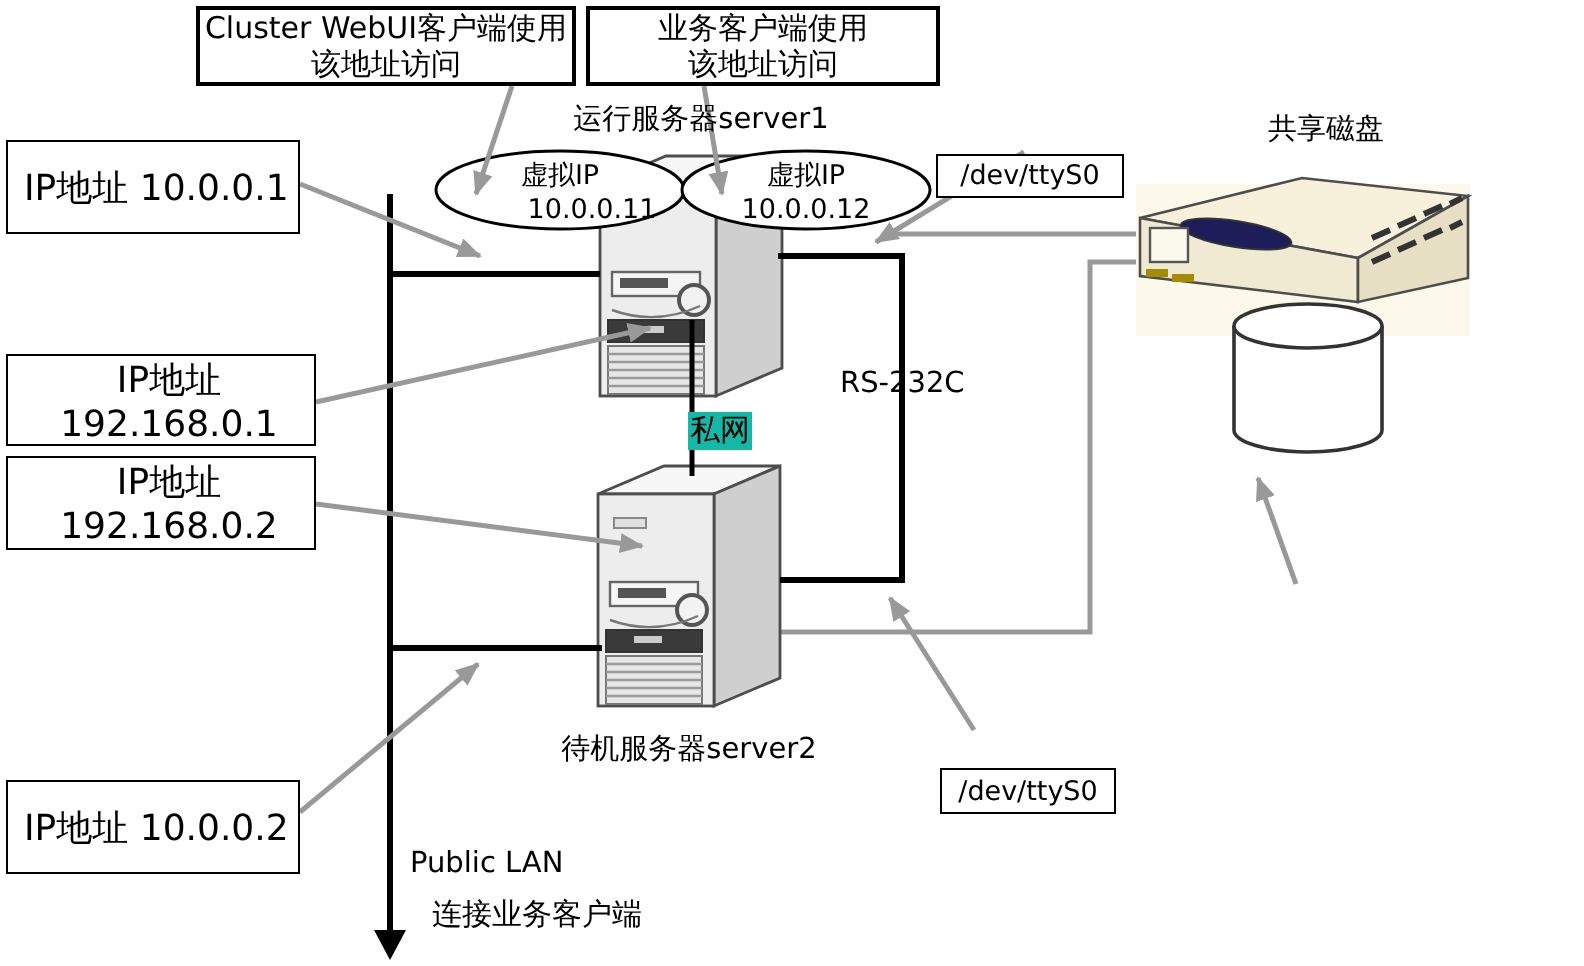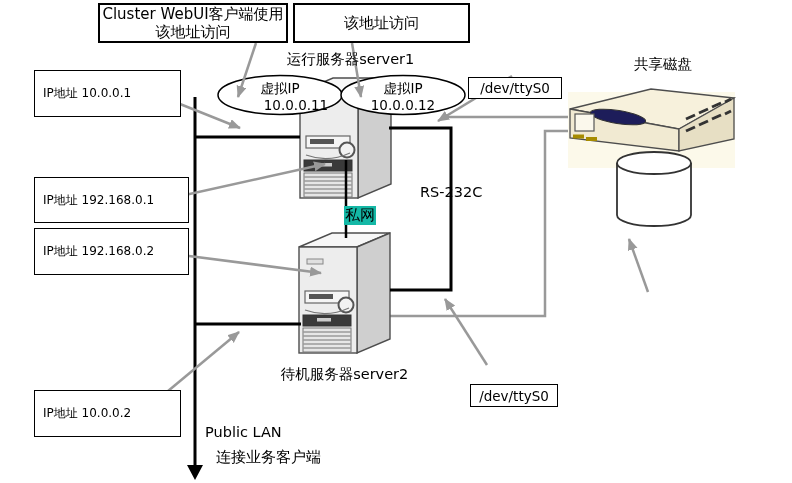--- a/index.html
+++ b/index.html
@@ -17,21 +17,21 @@
   .bordered {
     border: 2px solid #000;
     background: #fff;
   }
   .thin { border-width: 1.5px; }
   .center {
     display:flex; align-items:center; justify-content:center;
     text-align:center;
   }
   .callout { font-size: 15px; line-height: 18px; flex-direction: column; }
-  .ipbox { font-size: 12px; justify-content: flex-start; padding-left: 8px; margin-left: 31px; }
+  .ipbox { font-size: 18px; justify-content: flex-start; padding-left: 8px; }
   .tty { font-size: 13.5px; margin-top: 20px; }
   .plain-label { font-size: 14.5px; white-space: nowrap; }
   .vip-text { font-size: 13.5px; text-align:center; line-height: 16px; }
   #disk-info {
     border: 1.5px solid #000;
     background:#fff;
     padding: 8px 6px 0 10px;
     font-size: 13px;
     line-height: 18.5px;
   }
@@ -130,20 +130,21 @@
     <line x1="256" y1="43" x2="238" y2="97" stroke="#999999" stroke-width="2.5" marker-end="url(#garrow)"></line>
     <line x1="352" y1="43" x2="361" y2="97" stroke="#999999" stroke-width="2.5" marker-end="url(#garrow)"></line>
   </svg>
 
   <div class="abs bordered center callout" style="left:98px; top:3px; width:190px; height:40px;">
     <div>Cluster WebUI客户端使用</div>
     <div>该地址访问</div>
   </div>
 
   <div class="abs bordered center callout" style="left:293px; top:3px; width:177px; height:40px;">
+    <div>业务客户端使用</div>
     <div>该地址访问</div>
   </div>
 
   <div class="abs plain-label" style="left:258px; top:50px; width:185px; text-align:center;">运行服务器server1</div>
 
   <div class="abs bordered thin center tty" style="left:468px; top:57px; width:94px; height:22px;">/dev/ttyS0</div>
 
   <div class="abs plain-label" style="left:611px; top:55px; width:104px; text-align:center;">共享磁盘</div>
 
   <div class="abs bordered thin center ipbox" style="left:3px; top:70px; width:147px; height:47px;">IP地址 10.0.0.1</div>

